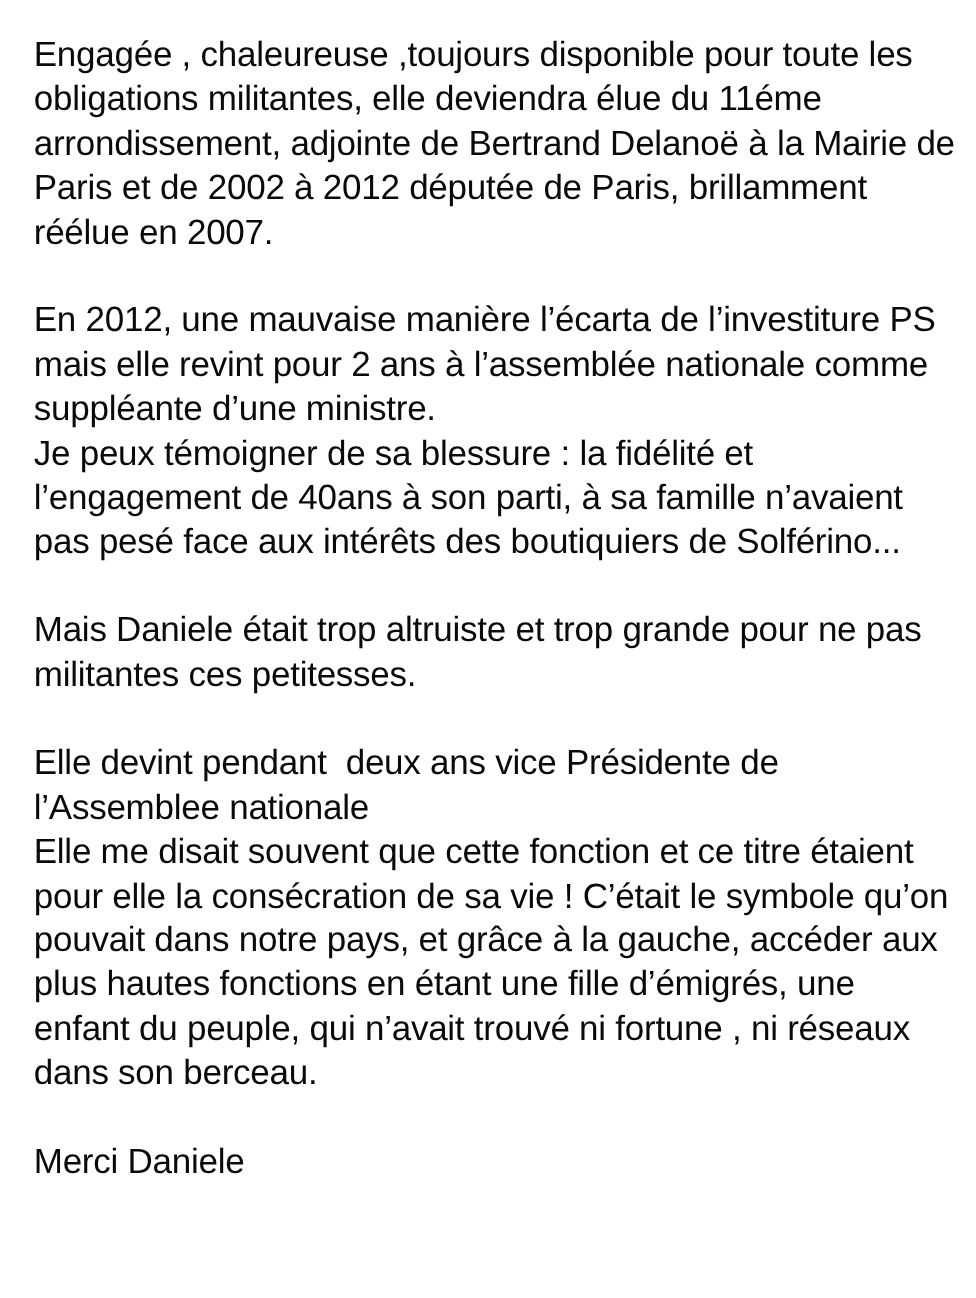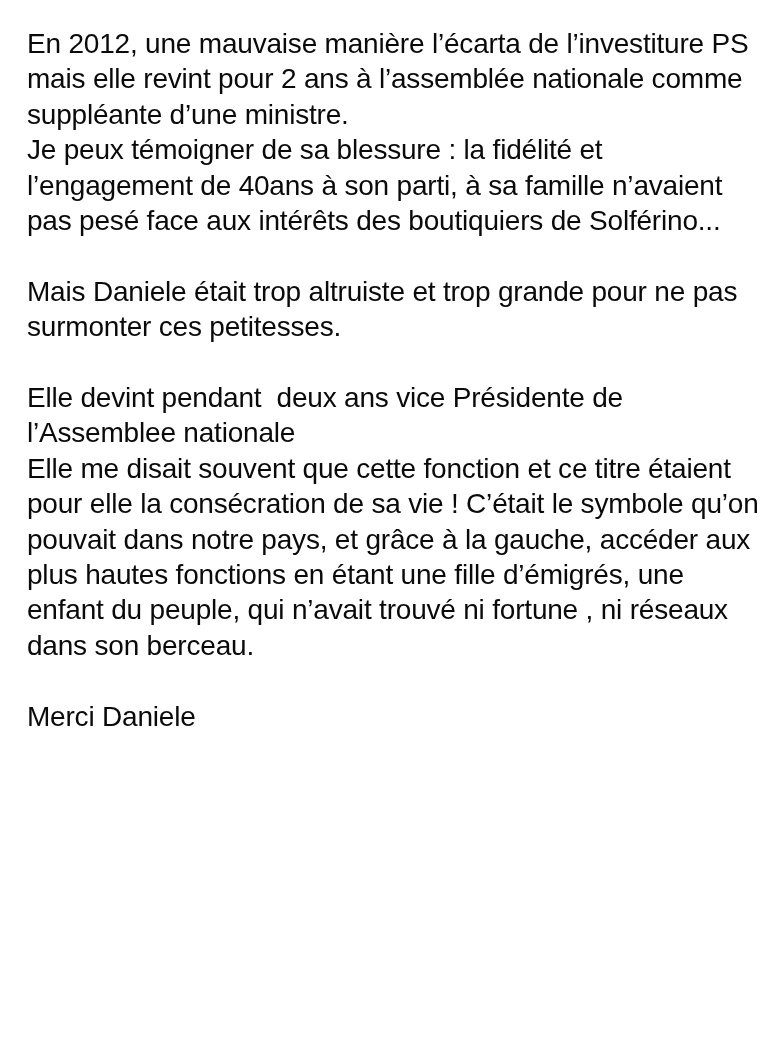--- a/index.html
+++ b/index.html
@@ -27,28 +27,33 @@
     margin: 0 0 35.4px 0;    
   }
   .paragraph:last-child {
     margin-bottom: 0;
   }
 </style>
 </head>
 <body>
 
 <div class="document-body">
+  <div class="paragraph">Engagée , chaleureuse ,toujours disponible pour toute les
+obligations militantes, elle deviendra élue du 11éme
+arrondissement, adjointe de Bertrand Delanoë à la Mairie de
+Paris et de 2002 à 2012 députée de Paris, brillamment
+réélue en 2007.</div>
   <div class="paragraph">En 2012, une mauvaise manière l’écarta de l’investiture PS
 mais elle revint pour 2 ans à l’assemblée nationale comme
 suppléante d’une ministre.
 Je peux témoigner de sa blessure : la fidélité et
 l’engagement de 40ans à son parti, à sa famille n’avaient
 pas pesé face aux intérêts des boutiquiers de Solférino...</div>
   <div class="paragraph">Mais Daniele était trop altruiste et trop grande pour ne pas
-surmonter ces petitesses.</div>
+militantes ces petitesses.</div>
   <div class="paragraph">Elle devint pendant  deux ans vice Présidente de
 l’Assemblee nationale
 Elle me disait souvent que cette fonction et ce titre étaient
 pour elle la consécration de sa vie ! C’était le symbole qu’on
 pouvait dans notre pays, et grâce à la gauche, accéder aux
 plus hautes fonctions en étant une fille d’émigrés, une
 enfant du peuple, qui n’avait trouvé ni fortune , ni réseaux
 dans son berceau.</div>
   <div class="paragraph">Merci Daniele</div>
 </div>

